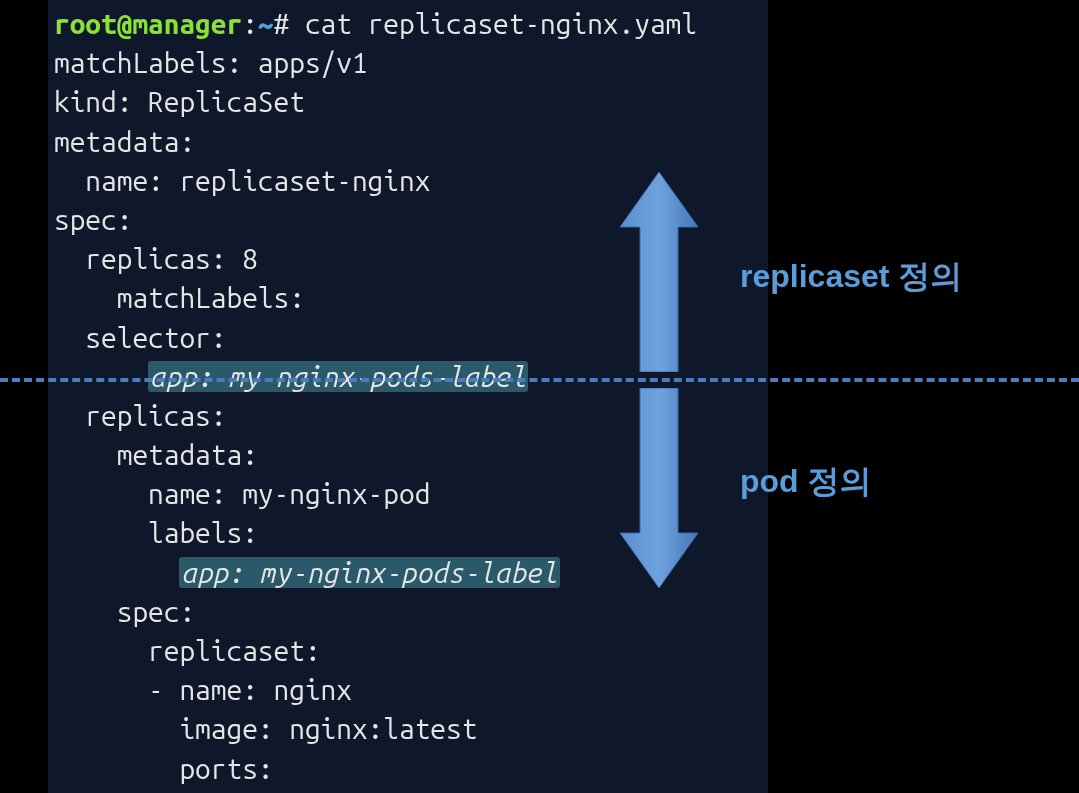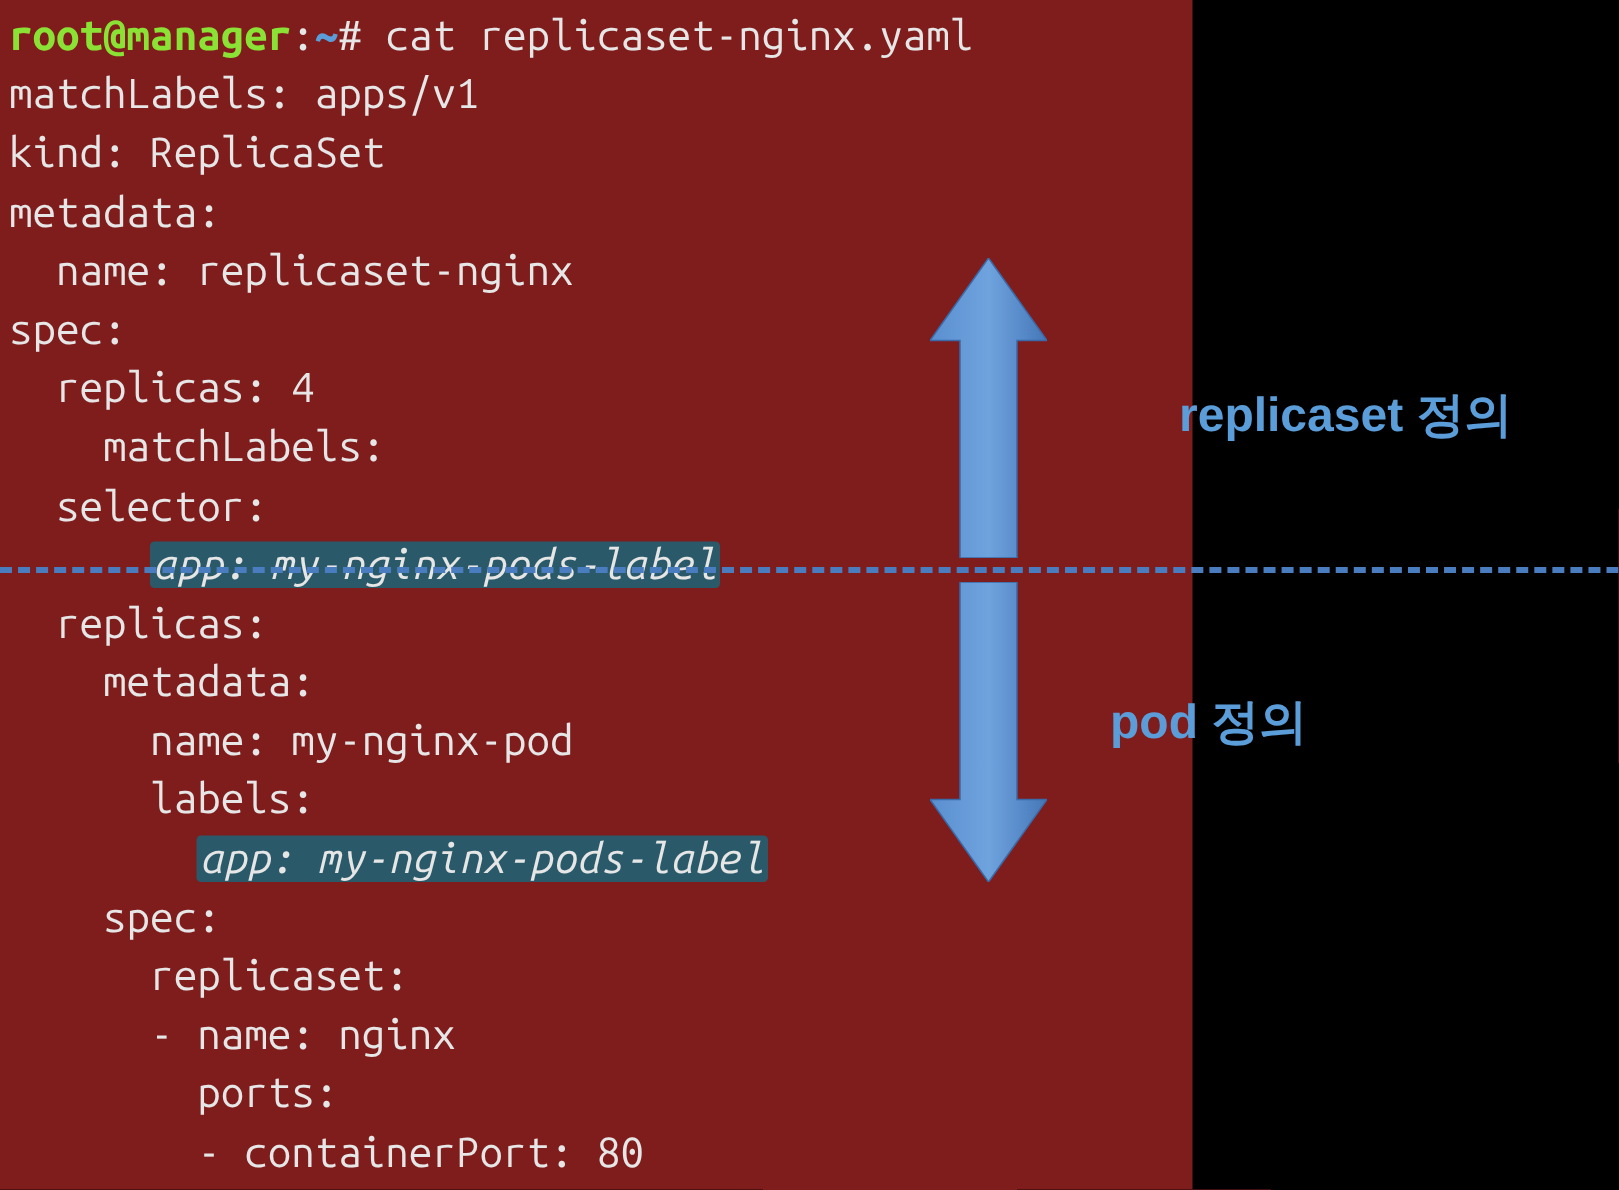--- a/index.html
+++ b/index.html
@@ -10,27 +10,28 @@
     body {
       width: 1079px;
       height: 793px;
       background: #000;
       font-family: 'Ubuntu Mono', 'DejaVu Sans Mono', 'Courier New', monospace;
       font-size: 28px;
       position: relative;
       overflow: hidden;
     }
     .terminal {
-      background: #7f1d1d;
-      width: 795px;
+      background: #0f172a;
+      width: 720px;
       height: 793px;
       padding: 4px 6px;
       line-height: 1.4;
       color: #e6e6e6;
       position: relative;
+      margin-left: 48px;
     }
     .prompt-user {
       color: #8ae234;
       font-weight: bold;
     }
     .prompt-colon {
       color: #e6e6e6;
     }
     .prompt-path {
       color: #5b9dd9;
@@ -78,51 +79,51 @@
     .annotation {
       position: absolute;
       color: #5b9dd9;
       font-family: Arial, sans-serif;
       font-weight: bold;
       font-size: 32px;
     }
     .annotation-top {
       left: 740px;
       top: 255px;
-      margin-left: 46px;
     }
     .annotation-bottom {
       left: 740px;
       top: 460px;
     }
   </style>
 </head>
 <body>
 
 <div class="terminal">
   <div>
     <span class="prompt-user">root@manager</span><span class="prompt-colon">:</span><span class="prompt-path">~</span><span class="prompt-hash">#</span><span class="command"> <span>cat replicaset-nginx.yaml</span></span>
   </div>
   <div class="yaml-line">matchLabels: apps/v1</div>
   <div class="yaml-line">kind: ReplicaSet</div>
   <div class="yaml-line">metadata:</div>
   <div class="yaml-line">  name: replicaset-nginx</div>
   <div class="yaml-line">spec:</div>
-  <div class="yaml-line">  replicas: 4</div>
+  <div class="yaml-line">  replicas: 8</div>
   <div class="yaml-line">    matchLabels:</div>
   <div class="yaml-line">  selector:</div>
   <div class="yaml-line"><span>      </span><span class="highlight">app: my-nginx-pods-label</span></div>
   <div class="yaml-line">  replicas:</div>
   <div class="yaml-line">    metadata:</div>
   <div class="yaml-line">      name: my-nginx-pod</div>
   <div class="yaml-line">      labels:</div>
   <div class="yaml-line"><span>        </span><span class="highlight">app: my-nginx-pods-label</span></div>
   <div class="yaml-line">    spec:</div>
   <div class="yaml-line">      replicaset:</div>
   <div class="yaml-line">      - name: nginx</div>
+  <div class="yaml-line">        image: nginx:latest</div>
   <div class="yaml-line">        ports:</div>
   <div class="yaml-line"><span>        - containerPort: 80</span></div>
 </div>
 
 <div class="divider"></div>
 
 <svg class="arrow-up" viewBox="0 0 78 200">
   <defs>
     <linearGradient id="grad1" x1="0%" y1="0%" x2="100%" y2="0%">
       <stop offset="0%" style="stop-color:#5a8fd0;stop-opacity:1"></stop>

